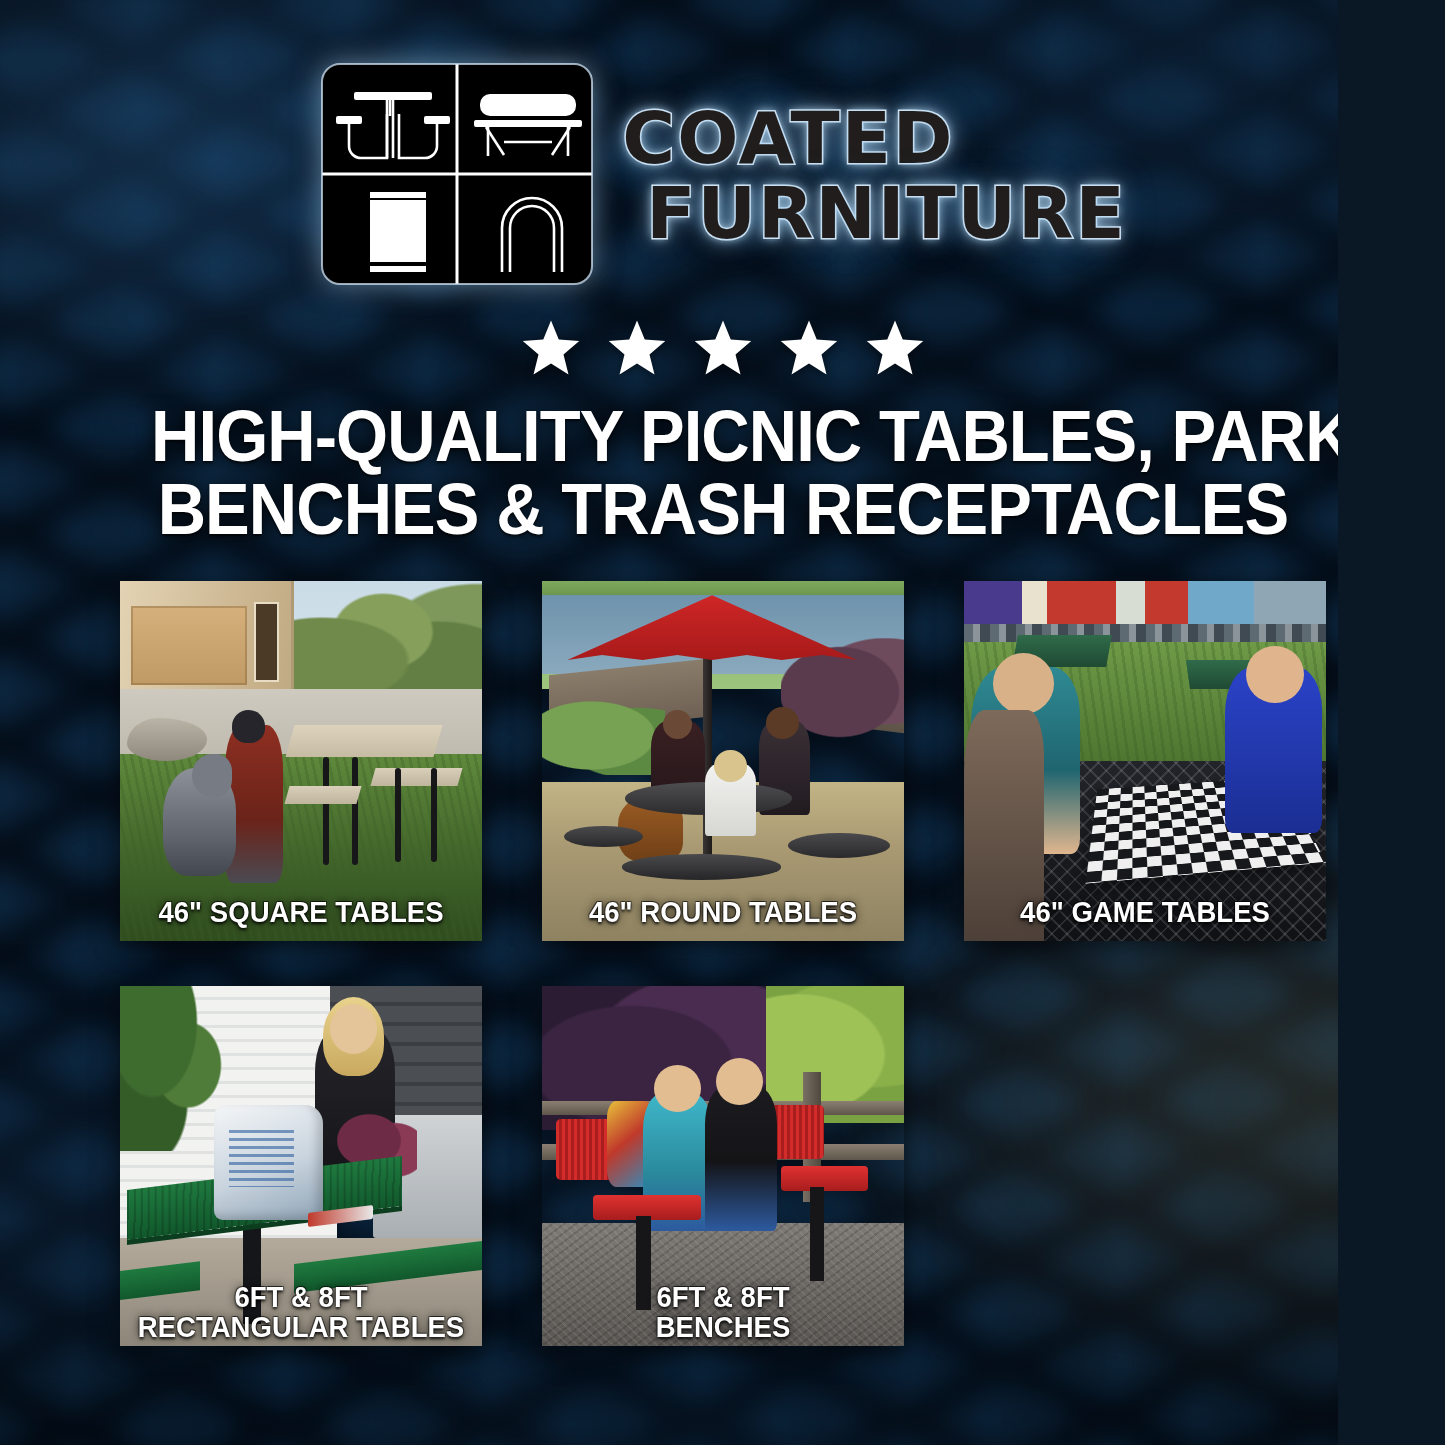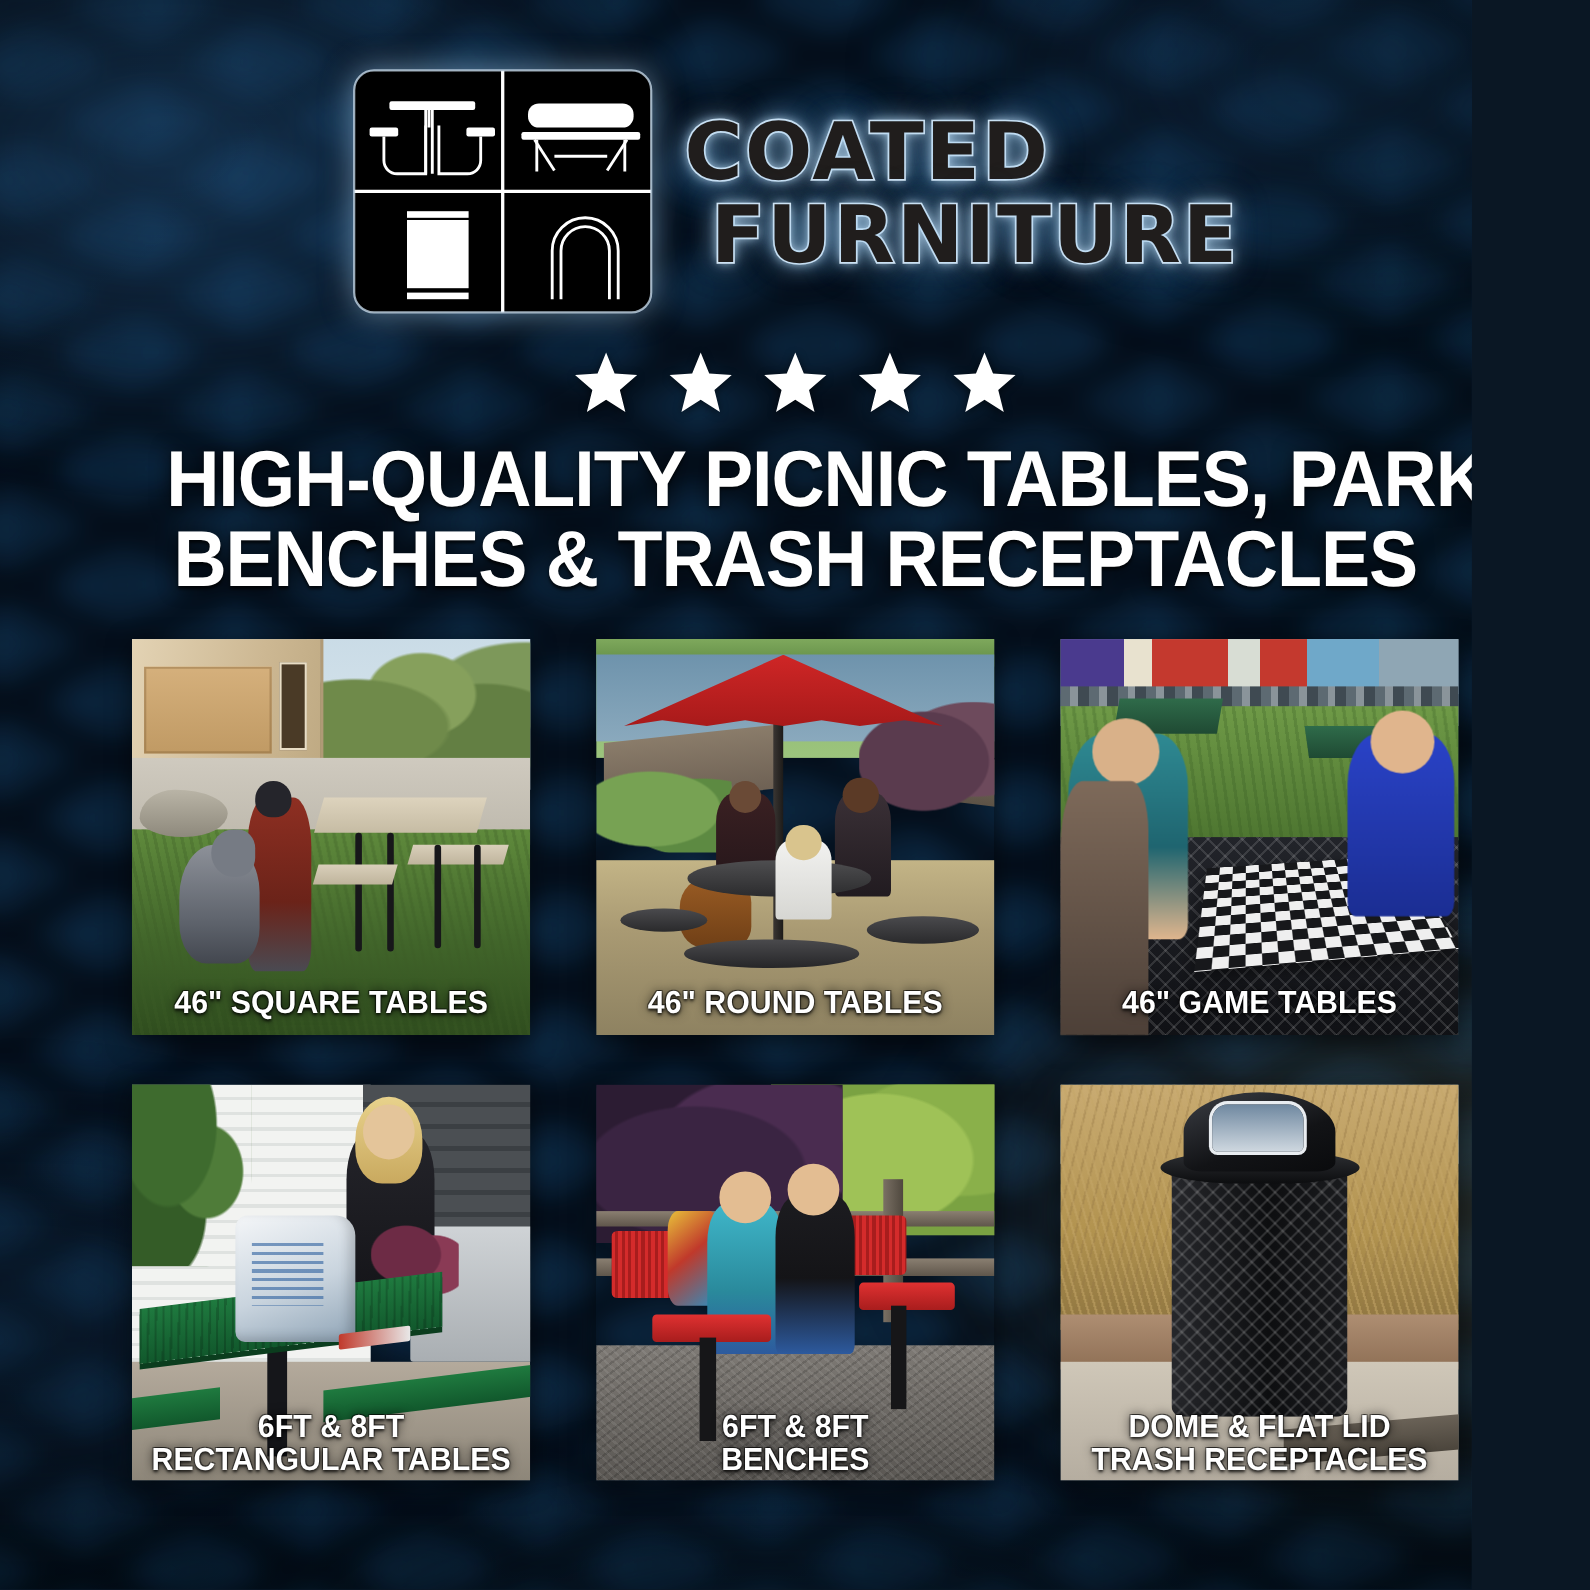--- a/index.html
+++ b/index.html
@@ -661,35 +661,16 @@
             <div class="sh c5-seatL"></div>
               <div class="sh c5-legs"></div>
           </div>
         </div>
         <div class="card-caption two-line">
           <span class="cap-line">6FT &amp; 8FT</span>
           <span class="cap-line">BENCHES</span>
         </div>
       </div>
 
-      <div class="card">
-        <div class="card-photo">
-          <div class="scene">
-            <div class="sh c6-sky"></div>
-              <div class="sh c6-grass"></div>
-              <div class="sh c6-dirt"></div>
-            <div class="sh c6-walk"></div>
-              <div class="sh c6-curb"></div>
-            <div class="sh c6-body"></div>
-              <div class="sh c6-rim"></div>
-            <div class="sh c6-dome"></div>
-              <div class="sh c6-open"></div>
-          </div>
-        </div>
-        <div class="card-caption two-line">
-          <span class="cap-line">DOME &amp; FLAT LID</span>
-          <span class="cap-line">TRASH RECEPTACLES</span>
-        </div>
-      </div>
 
     </div>
   </div>
 </div>
 
 </body></html>

